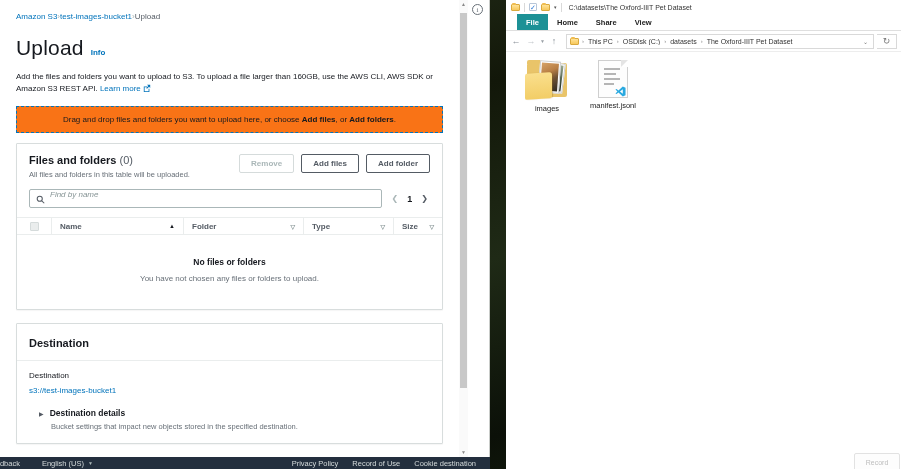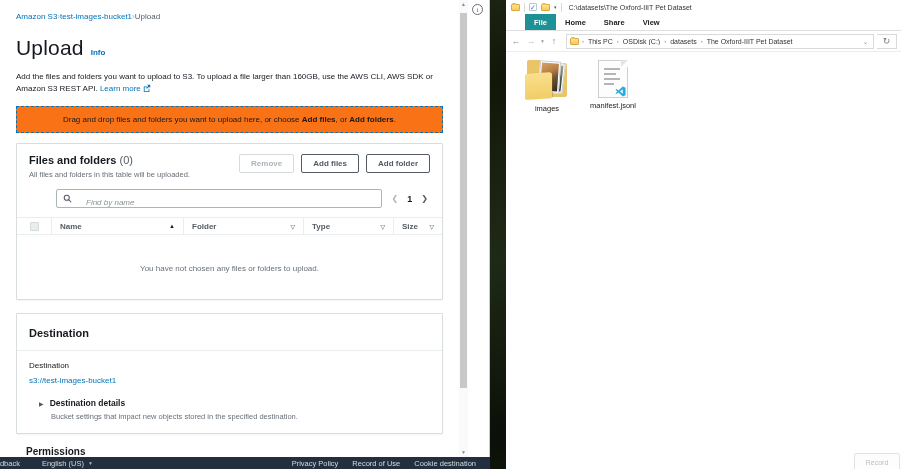--- a/index.html
+++ b/index.html
@@ -34,21 +34,21 @@
   .card-head { display:flex; justify-content:space-between; align-items:flex-start; padding:10px 12px 7px 12px; }
   .panel-title { font-size:11px; font-weight:bold; color:#16191f; }
   .panel-count { font-weight:400; color:#545b64; }
   .panel-sub { margin-top:4px; font-size:7.5px; color:#687078; }
   .btn-row { display:flex; gap:7px; }
   .aws-btn { height:19px; padding:0 11px; background:#fff; border:1px solid #545b64; border-radius:2px;
     font-size:8px; font-weight:bold; color:#545b64; display:flex; align-items:center; cursor:pointer; font-family:"Liberation Sans",sans-serif; }
   .aws-btn.disabled { border-color:#d5dbdb; color:#aab7b8; cursor:default; }
 
   .toolbar { display:flex; align-items:center; padding:3px 12px 9px 12px; gap:10px; }
-  .search-box { flex:1; height:19px; border:1px solid #aab7b8; border-radius:2px; display:flex; align-items:flex-end; padding:0 6px; gap:14px; background:#fff;margin-left:27px; }
+  .search-box { flex:1; height:19px; border:1px solid #aab7b8; border-radius:2px; display:flex; align-items:flex-start; padding:0 6px; gap:5px; background:#fff; }
   .search-box input { border:0; outline:0; flex:1; font-size:8px; font-style:italic; color:#444; background:transparent; font-family:"Liberation Sans",sans-serif; }
   .search-box input::placeholder { color:#879596; font-style:italic; }
   .pager { display:flex; align-items:center; gap:9px; padding-right:2px; }
   .pager .pg-prev { color:#aab7b8; font-size:8px; cursor:pointer; }
   .pager .pg-next { color:#545b64; font-size:8px; cursor:pointer; }
   .pager .pg-num { font-size:9px; font-weight:bold; color:#16191f; cursor:pointer; }
 
   .thead { display:flex; border-top:1px solid #eaeded; border-bottom:1px solid #eaeded; height:18px; align-items:center; font-size:8px; font-weight:bold; color:#545b64; }
   .th { display:flex; align-items:center; justify-content:space-between; padding:0 8px; height:100%; }
   .th + .th { border-left:1px solid #eaeded;gap:8px; }
@@ -100,21 +100,21 @@
   .explorer { position:absolute; left:506px; top:0; width:395px; height:469px; background:#ffffff; }
   .ex-titlebar { height:14px; display:flex; align-items:center; padding:0 5px; gap:4px; background:#fff; }
   .mini-folder { width:9px; height:7px; background:linear-gradient(#ffe397,#f7c85c); border:1px solid #d9a93e; border-radius:1px; position:relative; }
   .mini-folder:before { content:""; position:absolute; left:0; top:-2px; width:4px; height:2px; background:#f0bd51; border-radius:1px 1px 0 0; }
   .qat-sep { width:1px; height:9px; background:#d9d9d9; }
   .qat-check { width:8px; height:8px; border:1px solid #b8c6d8; border-radius:1px; color:#2f7bd8; font-size:7px; line-height:7px; text-align:center; cursor:pointer; }
   .qat-caret { font-size:5px; color:#555; cursor:pointer; }
   .ex-title { margin-left:3px; font-size:7px; color:#333; white-space:nowrap; overflow:hidden; }
 
   .ex-ribbon { height:17px; display:flex; align-items:stretch; border-bottom:1px solid #dfdfdf; background:#fff; }
-  .tab-file { width:31px; margin-left:19px; background:#1d9196; color:#fff; font-size:7.5px; font-weight:bold; display:flex; align-items:center; justify-content:center; cursor:pointer; }
+  .tab-file { width:31px; margin-left:11px; background:#1d9196; color:#fff; font-size:7.5px; font-weight:bold; display:flex; align-items:center; justify-content:center; cursor:pointer; }
   .tab { padding:0 9px; font-size:7.5px; color:#222; display:flex; align-items:center; cursor:pointer;font-weight:bold; }
 
   .ex-navbar { height:21px; display:flex; align-items:center; padding:0 4px; gap:3px; border-bottom:1px solid #ededed; background:#fff; }
   .nav-ico { font-size:9px; color:#8a9199; width:12px; text-align:center; cursor:pointer; }
   .nav-ico.dim { color:#c3c7cc; }
   .nav-caret { font-size:5px; color:#9aa0a6; cursor:pointer; }
   .addr-box { flex:1; height:15px; border:1px solid #d9d9d9; background:#fff; display:flex; align-items:center; padding:0 3px; gap:3px; margin-left:3px; }
   .addr-crumbs { display:flex; align-items:center; gap:4px; font-size:7px; color:#333; flex:1; white-space:nowrap; overflow:hidden; }
   .addr-crumbs .c-sep { color:#8a8a8a; font-size:6px; }
   .addr-crumbs .seg { cursor:pointer; }
@@ -229,20 +229,21 @@
             <span>Type</span>
             <span class="sort-n">▽</span>
           </div>
           <div class="th th-size">
             <span>Size</span>
             <span class="sort-n">▽</span>
           </div>
         </div>
 
         <div class="empty">
+          <div class="empty-title">No files or folders</div>
           <div class="empty-sub">You have not chosen any files or folders to upload.</div>
         </div>
       </div>
 
       <div class="card dest">
         <div class="dest-head">
           <span class="panel-title">Destination</span>
         </div>
         <div class="dest-body">
           <div class="dest-label">Destination</div>

